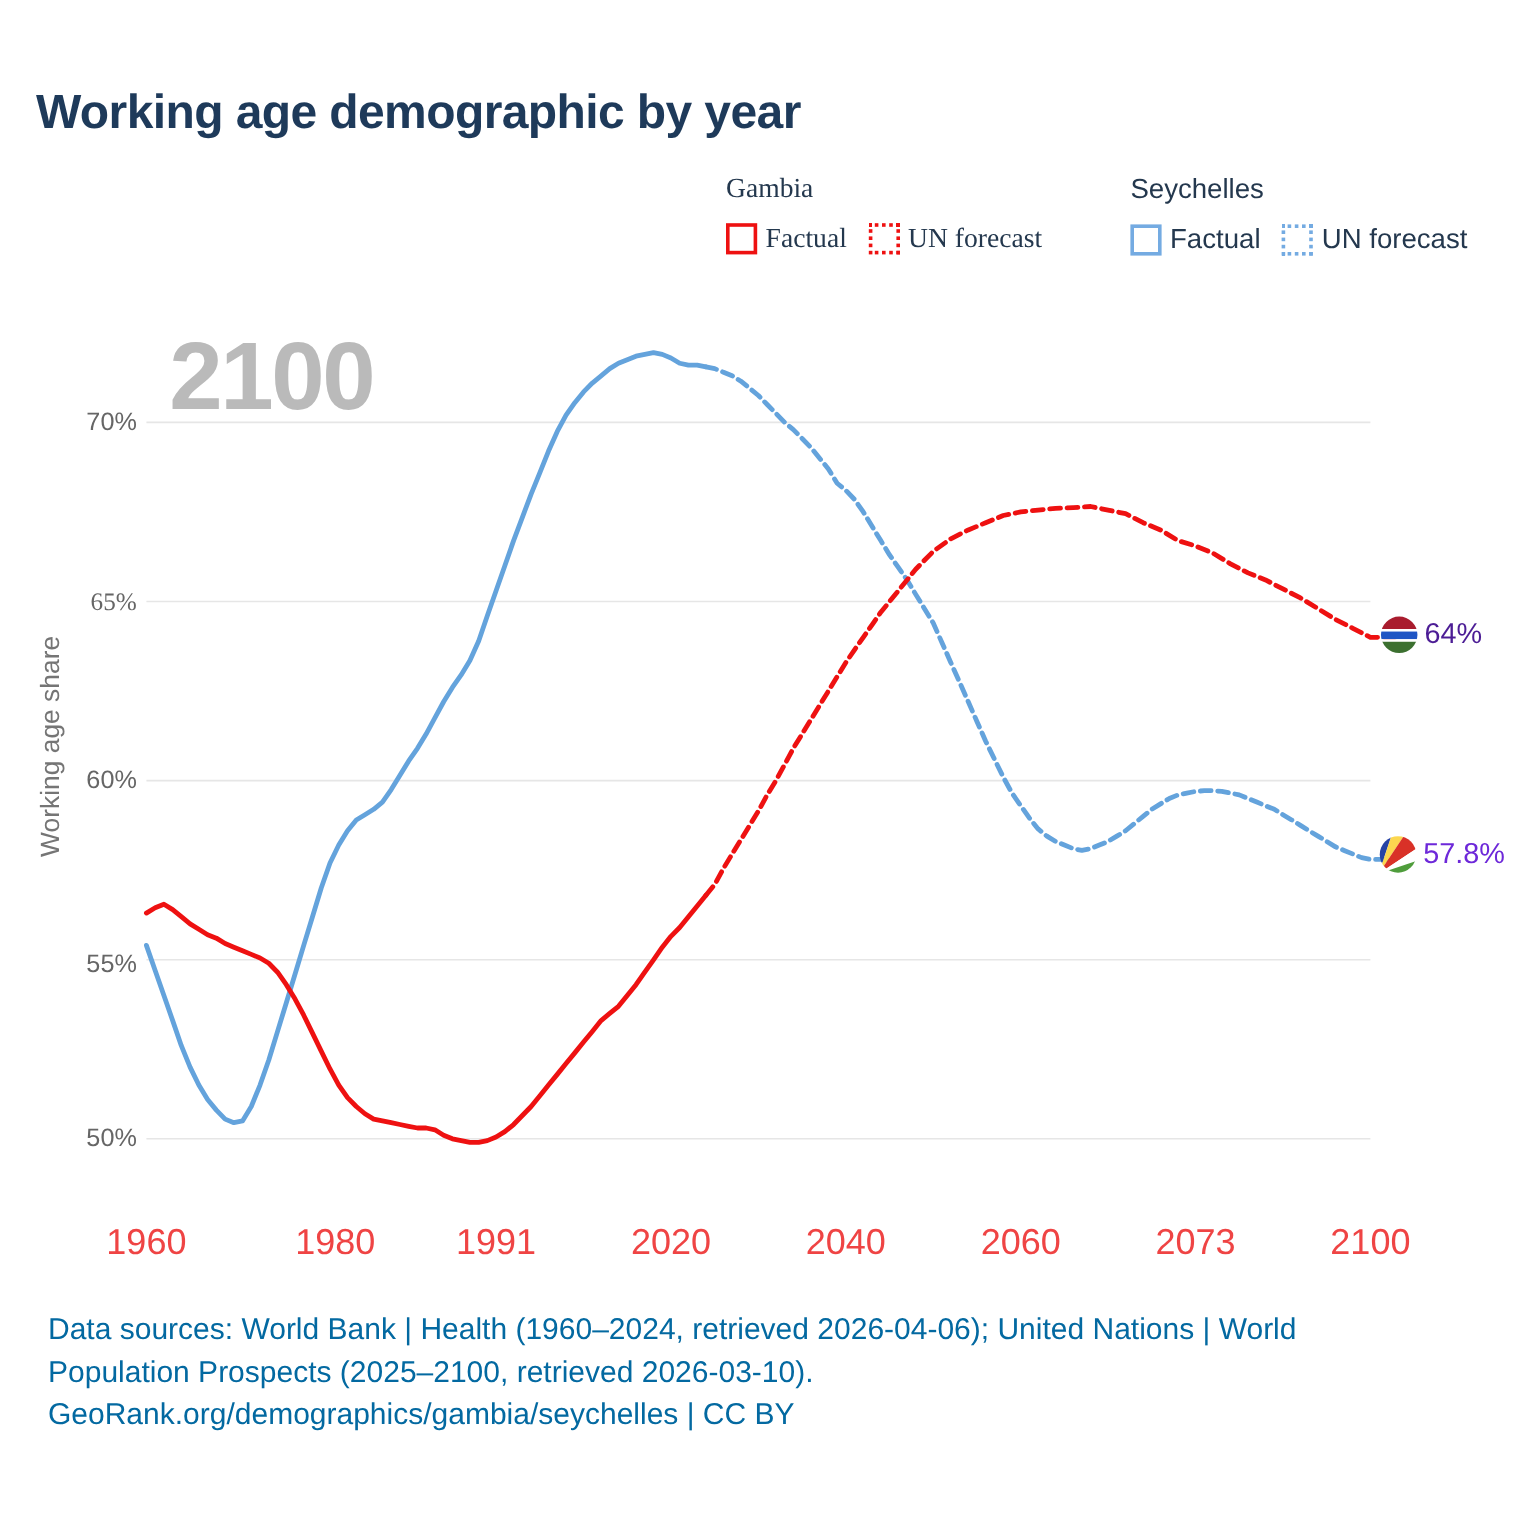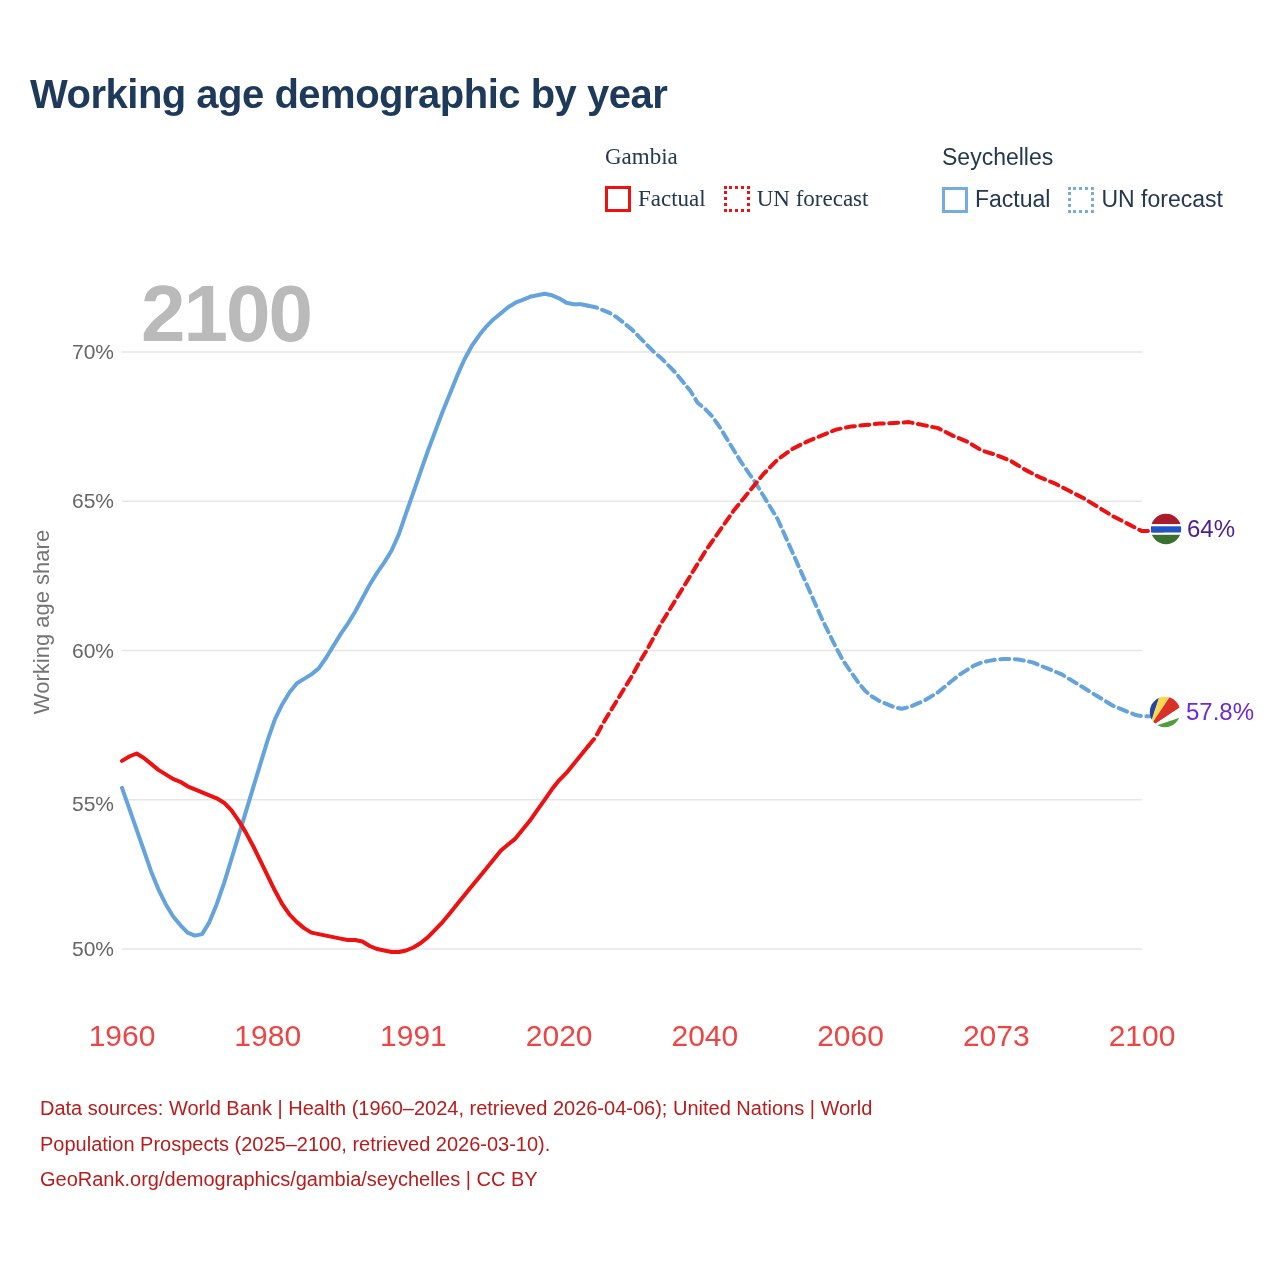--- a/index.html
+++ b/index.html
@@ -22,21 +22,21 @@
   .ylabel{position:absolute;left:42px;top:622px;transform:translate(-50%,-50%) rotate(-90deg);
           white-space:nowrap;font-size:22px;color:#757575;}
   .ytick{position:absolute;left:50px;width:64px;text-align:right;font-size:21px;color:#666;}
   .xtick{position:absolute;top:1019px;width:90px;text-align:center;font-size:30px;color:#ef4444;}
   .end-label{position:absolute;display:flex;align-items:center;}
   .end-gambia{left:1150px;top:513px;}
   .end-sey{left:1149px;top:696px;}
   .end-value{font-size:24px;margin-left:5px;}
   .end-value.red{color:#4c1d95;}
   .end-value.blue{color:#6d28d9;}
-  .footer{position:absolute;left:40px;top:1091px;font-size:20px;color:#b91c1c;line-height:35.5px;}
+  .footer{position:absolute;left:40px;top:1091px;font-size:25px;color:#0369a1;line-height:35.5px;}
   svg.chart{position:absolute;left:0;top:0;}
 </style>
 </head>
 <body>
 
 <div class="page">
 
   <div class="title">Working age demographic by year</div>
 
   <div class="legend-header lg-gambia">Gambia</div>
@@ -70,26 +70,26 @@
         <polyline points="588.3,305.7 595.6,307.2 602.9,310.2 610.1,313.2 617.4,317.7 624.7,323.6 632.0,329.6 639.3,337.1 646.6,344.5 653.9,352.0 661.1,358.0 668.4,365.4 675.7,372.9 683.0,381.9 690.3,390.8 697.6,402.7 704.9,408.7 712.1,416.2 719.4,426.6 726.7,438.6 734.0,450.5 741.3,462.4 748.6,472.9 755.9,483.3 763.1,495.3 770.4,507.2 777.7,519.2 785.0,535.6 792.3,552.0 799.6,568.4 806.9,584.8 814.1,601.2 821.4,617.7 828.7,632.6 836.0,647.5 843.3,660.9 850.6,671.4 857.9,681.8 865.1,690.8 872.4,696.8 879.7,701.2 887.0,704.2 894.3,707.2 901.6,708.7 908.9,707.2 916.1,704.2 923.4,701.2 930.7,696.8 938.0,692.3 945.3,686.3 952.6,680.3 959.9,674.4 967.1,669.9 974.4,665.4 981.7,662.4 989.0,660.9 996.3,659.5 1003.6,658.9 1010.9,658.9 1018.1,659.5 1025.4,660.9 1032.7,662.4 1040.0,665.4 1047.3,668.4 1054.6,671.4 1061.9,674.4 1069.1,678.9 1076.4,683.3 1083.7,687.8 1091.0,692.3 1098.3,696.8 1105.6,701.2 1112.9,705.7 1120.1,708.7 1127.4,711.7 1134.7,714.7 1142.0,716.2 1163,716.2" fill="none" stroke="#64a3dc" stroke-width="4" stroke-linecap="round" stroke-linejoin="round" stroke-dasharray="9 5.5"></polyline>
         <polyline points="122.0,760.9 129.3,756.5 136.6,753.5 143.9,758.0 151.1,763.9 158.4,769.9 165.7,774.4 173.0,778.9 180.3,781.8 187.6,786.3 194.9,789.3 202.1,792.3 209.4,795.3 216.7,798.3 224.0,802.7 231.3,810.2 238.6,820.6 245.9,832.6 253.1,846.0 260.4,860.9 267.7,875.9 275.0,890.8 282.3,904.2 289.6,914.7 296.9,922.1 304.1,928.1 311.4,932.6 318.7,934.1 326.0,935.6 333.3,937.1 340.6,938.6 347.9,940.0 355.1,940.0 362.4,941.5 369.7,946.0 377.0,949.0 384.3,950.5 391.6,952.0 398.9,952.0 406.1,950.5 413.4,947.5 420.7,943.0 428.0,937.1 435.3,929.6 442.6,922.1 449.9,913.2 457.1,904.2 464.4,895.3 471.7,886.3 479.0,877.4 486.3,868.4 493.6,859.5 500.9,850.5 508.1,844.5 515.4,838.6 522.7,829.6 530.0,820.6 537.3,810.2 544.6,799.8 551.9,789.3 559.1,780.3 566.4,772.9 573.7,763.9 581.0,755.0 588.3,746.0" fill="none" stroke="#ee1111" stroke-width="4" stroke-linecap="round" stroke-linejoin="round"></polyline>
         <polyline points="588.3,746.0 595.6,737.1 602.9,723.6 610.1,711.7 617.4,699.8 624.7,687.8 632.0,675.9 639.3,662.4 646.6,650.5 653.9,637.1 661.1,623.6 668.4,611.7 675.7,599.8 683.0,587.8 690.3,575.9 697.6,563.9 704.9,552.0 712.1,541.5 719.4,531.1 726.7,520.7 734.0,510.2 741.3,501.3 748.6,492.3 755.9,483.3 763.1,474.4 770.4,466.9 777.7,459.5 792.3,449.0 806.9,441.6 821.4,435.6 836.0,429.6 850.6,426.6 865.1,425.1 879.7,423.6 894.3,423.0 908.9,422.1 923.4,425.1 938.0,428.1 952.6,435.6 967.1,441.6 981.7,450.5 996.3,455.0 1010.9,461.0 1025.4,469.9 1040.0,477.4 1054.6,483.3 1069.1,490.8 1083.7,498.3 1098.3,507.2 1112.9,516.2 1127.4,523.6 1142.0,531.1 1163,531.1" fill="none" stroke="#ee1111" stroke-width="4" stroke-linecap="round" stroke-linejoin="round" stroke-dasharray="9 5.5"></polyline>
       </g>
   </svg>
 
   <div id="y-ticks">
       <div class="ytick" style="top: 937px;">50%</div>
       <div class="ytick" style="top: 792px;">55%</div>
       <div class="ytick" style="top: 638.5px;">60%</div>
-      <div class="ytick" style="top: 489.25px;">65%</div>
+      <div class="ytick" style="top: 489.25px; font-family: Liberation Serif, serif;">65%</div>
       <div class="ytick" style="top: 340px;">70%</div>
     </div>
   <div id="x-ticks">
       <div class="xtick" style="left: 77px;">1960</div>
-      <div class="xtick" style="left: 222.714px;">1980</div>
+      <div class="xtick" style="left: 222.714px; text-align: right;">1980</div>
       <div class="xtick" style="left: 368.429px;">1991</div>
       <div class="xtick" style="left: 514.143px;">2020</div>
       <div class="xtick" style="left: 659.857px;">2040</div>
       <div class="xtick" style="left: 805.571px;">2060</div>
       <div class="xtick" style="left: 951.286px;">2073</div>
       <div class="xtick" style="left: 1097px;">2100</div>
     </div>
 
   <div class="end-label end-gambia">
     <svg width="32" height="32" viewBox="0 0 32 32">

